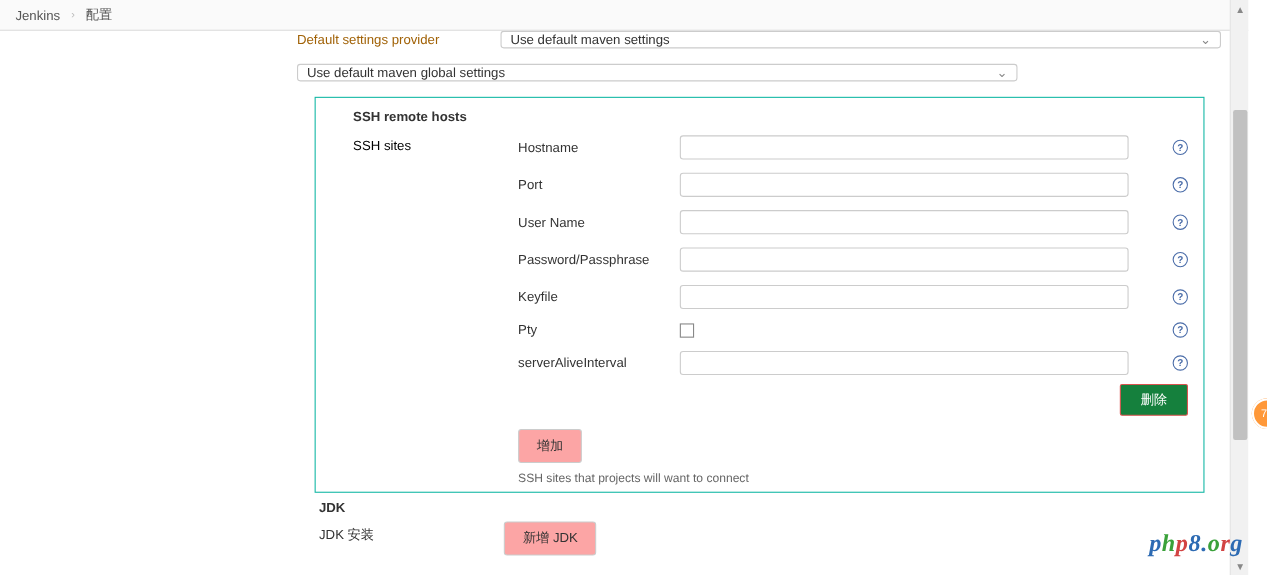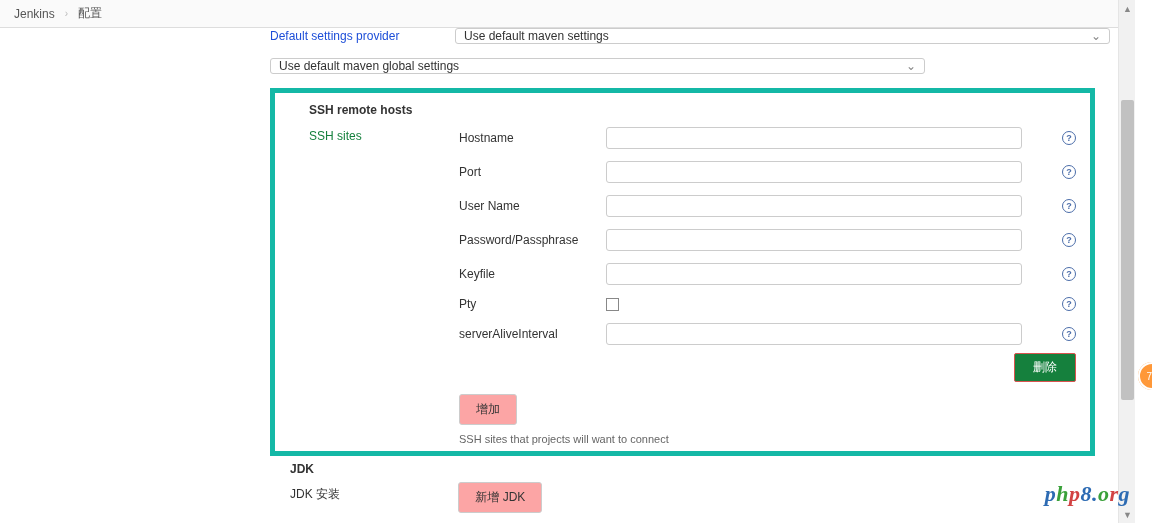--- a/index.html
+++ b/index.html
@@ -45,61 +45,61 @@
   }
 
   .row {
     display: flex;
     align-items: center;
     margin-bottom: 14px;
   }
   .label-col {
     width: 185px;
     font-size: 12px;
-    color: #1d4ed8;
+    color: #a16207;
   }
   .field-col {
     flex: 1;
   }
   .select {
     width: 655px;
     height: 16px;
     border: 1px solid #ccc;
     border-radius: 3px;
     padding: 0 8px;
     display: flex;
     align-items: center;
     justify-content: space-between;
     background: #fff;
     font-size: 12px;
     color: #333;
   }
   .select .chev { color: #888; font-size: 12px; }
 
   .panel {
-    border: 5px solid #14b8a6;
+    border: 1px solid #14b8a6;
     padding: 10px 14px 6px 14px;
-    margin-left: 0;
+    margin-left: 16px;
     margin-right: 20px;
     margin-bottom: 6px;
   }
   .panel-title {
     font-size: 12px;
     font-weight: bold;
     margin-bottom: 10px;
     margin-left: 20px;
   }
   .sub {
     display: flex;
     align-items: flex-start;
   }
   .sub-label {
     width: 150px;
     font-size: 12px;
-    color: #15803d;
+    color: #000000;
     padding-top: 2px;
     margin-left: 20px;
   }
   .sub-body { flex: 1; }
   .frow {
     display: flex;
     align-items: center;
     margin-bottom: 12px;
     gap: 32px;
   }

